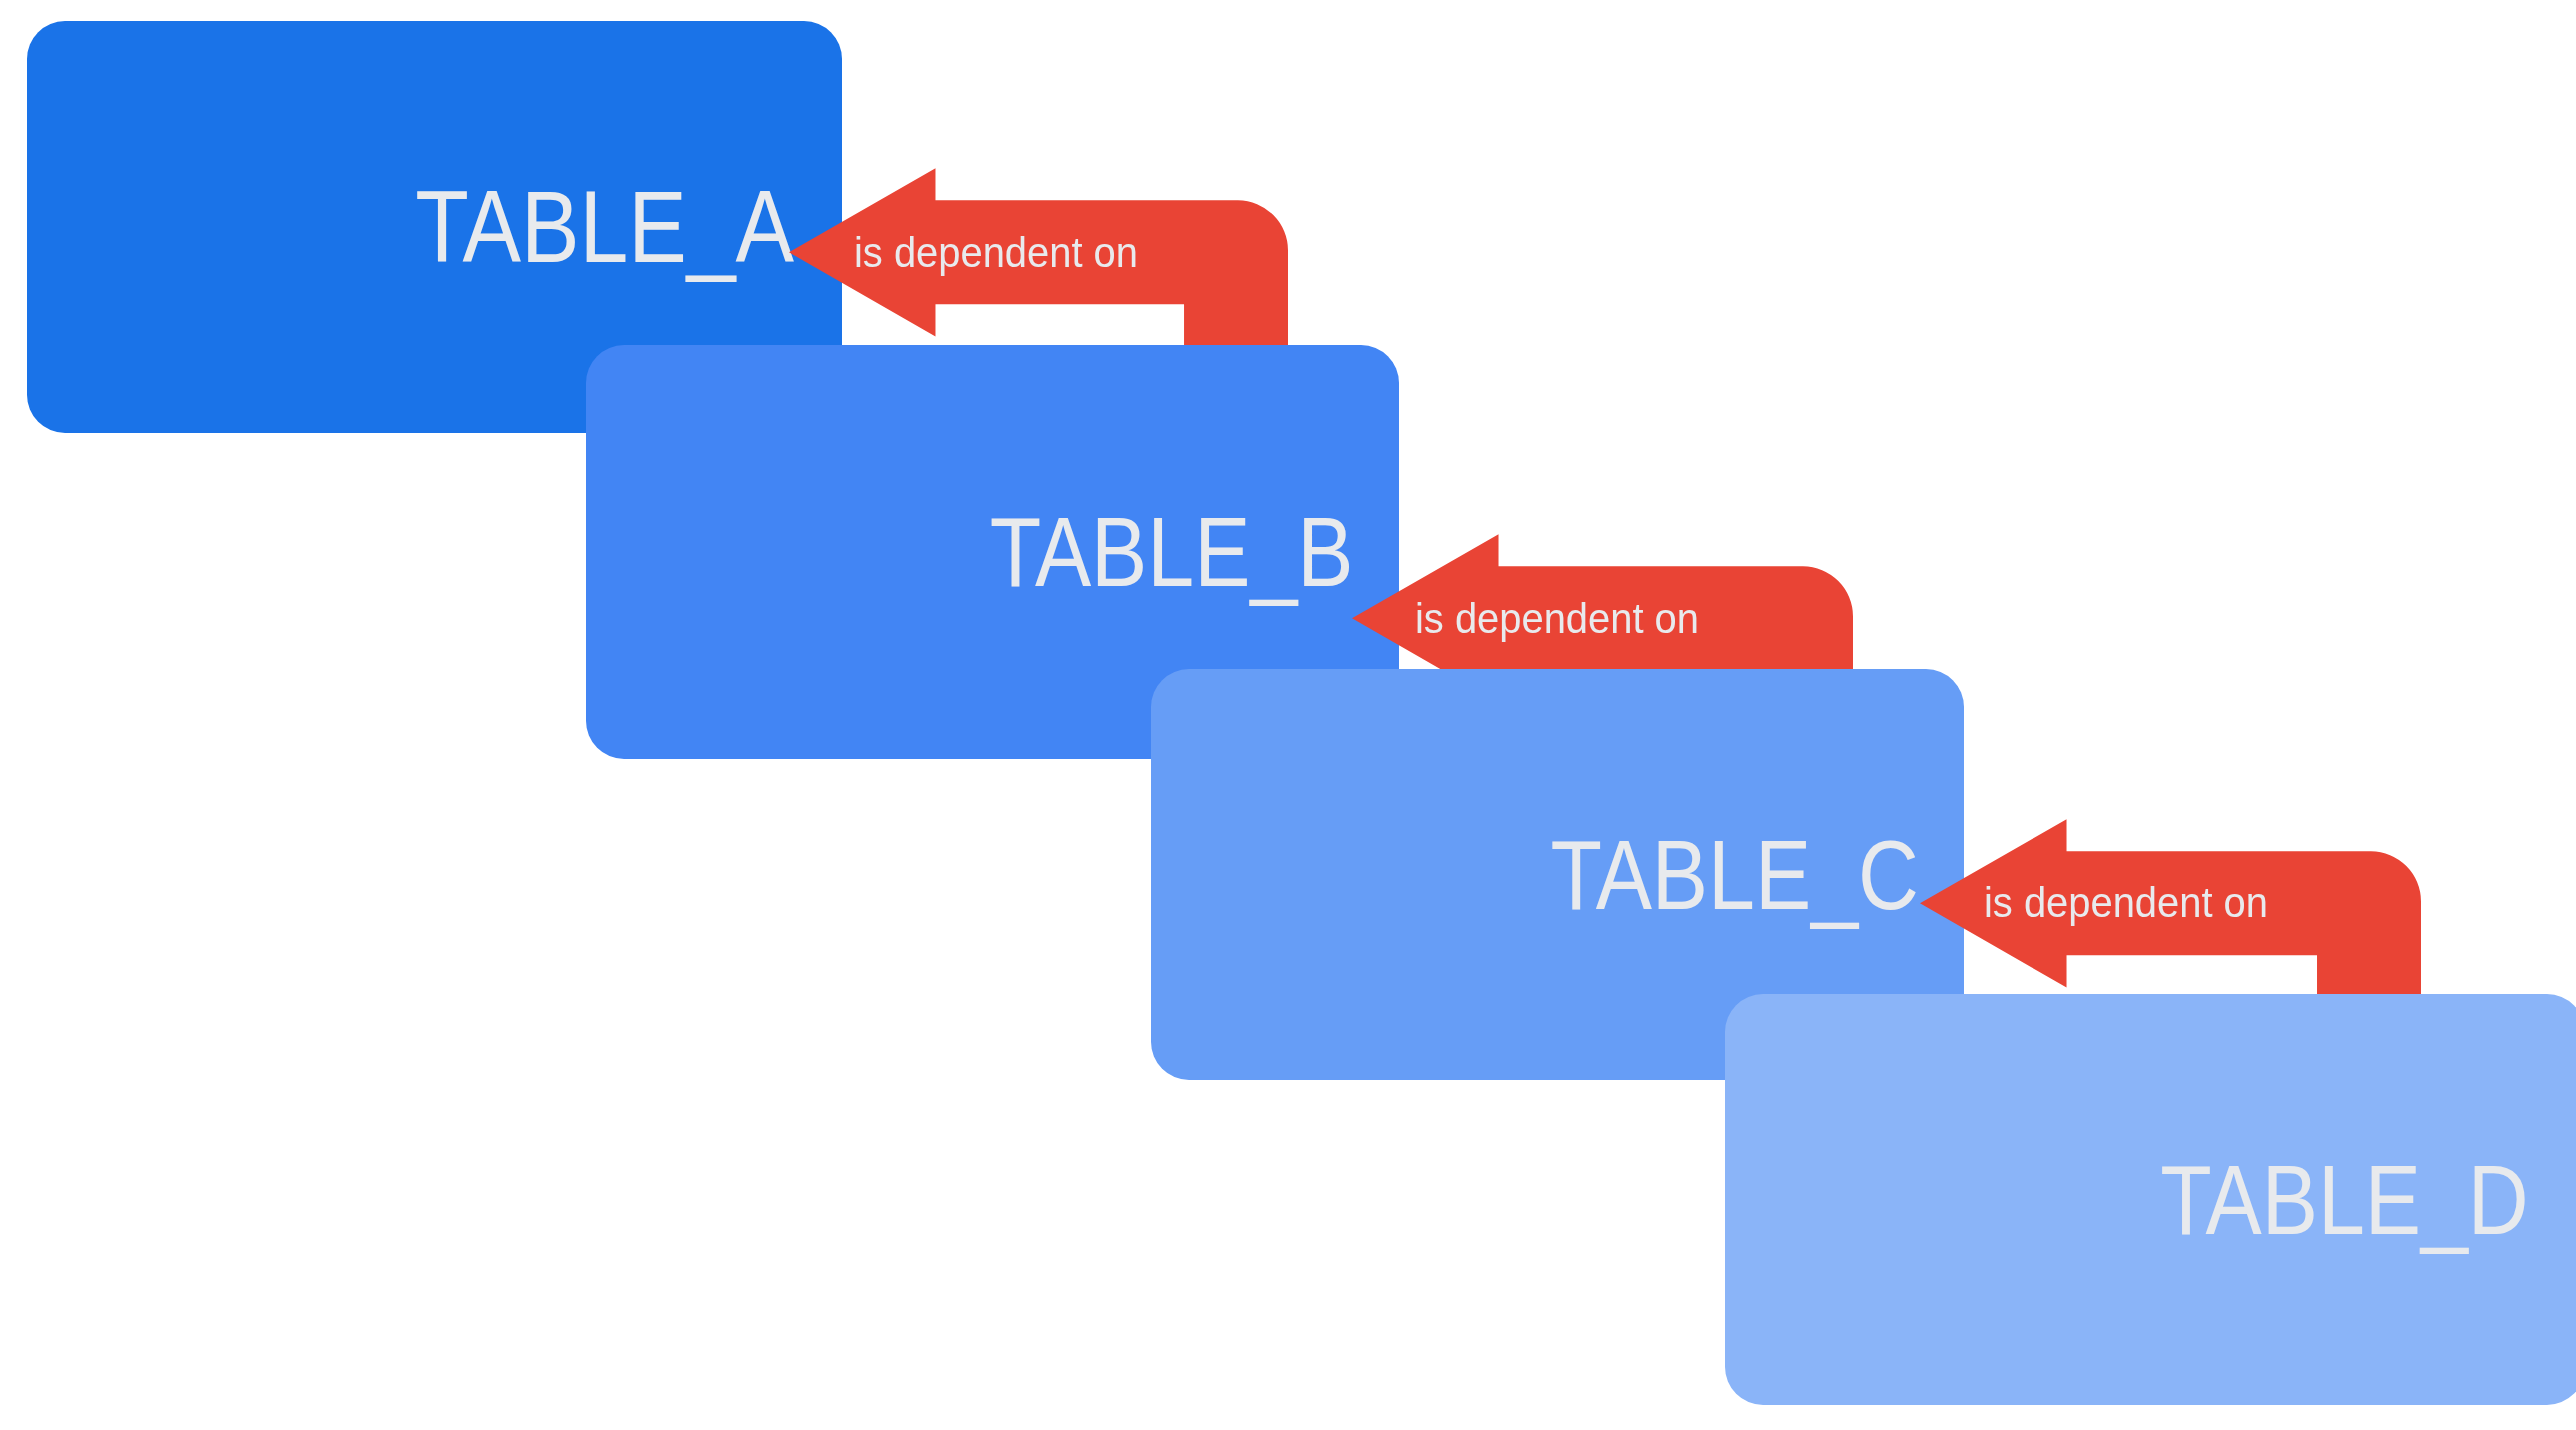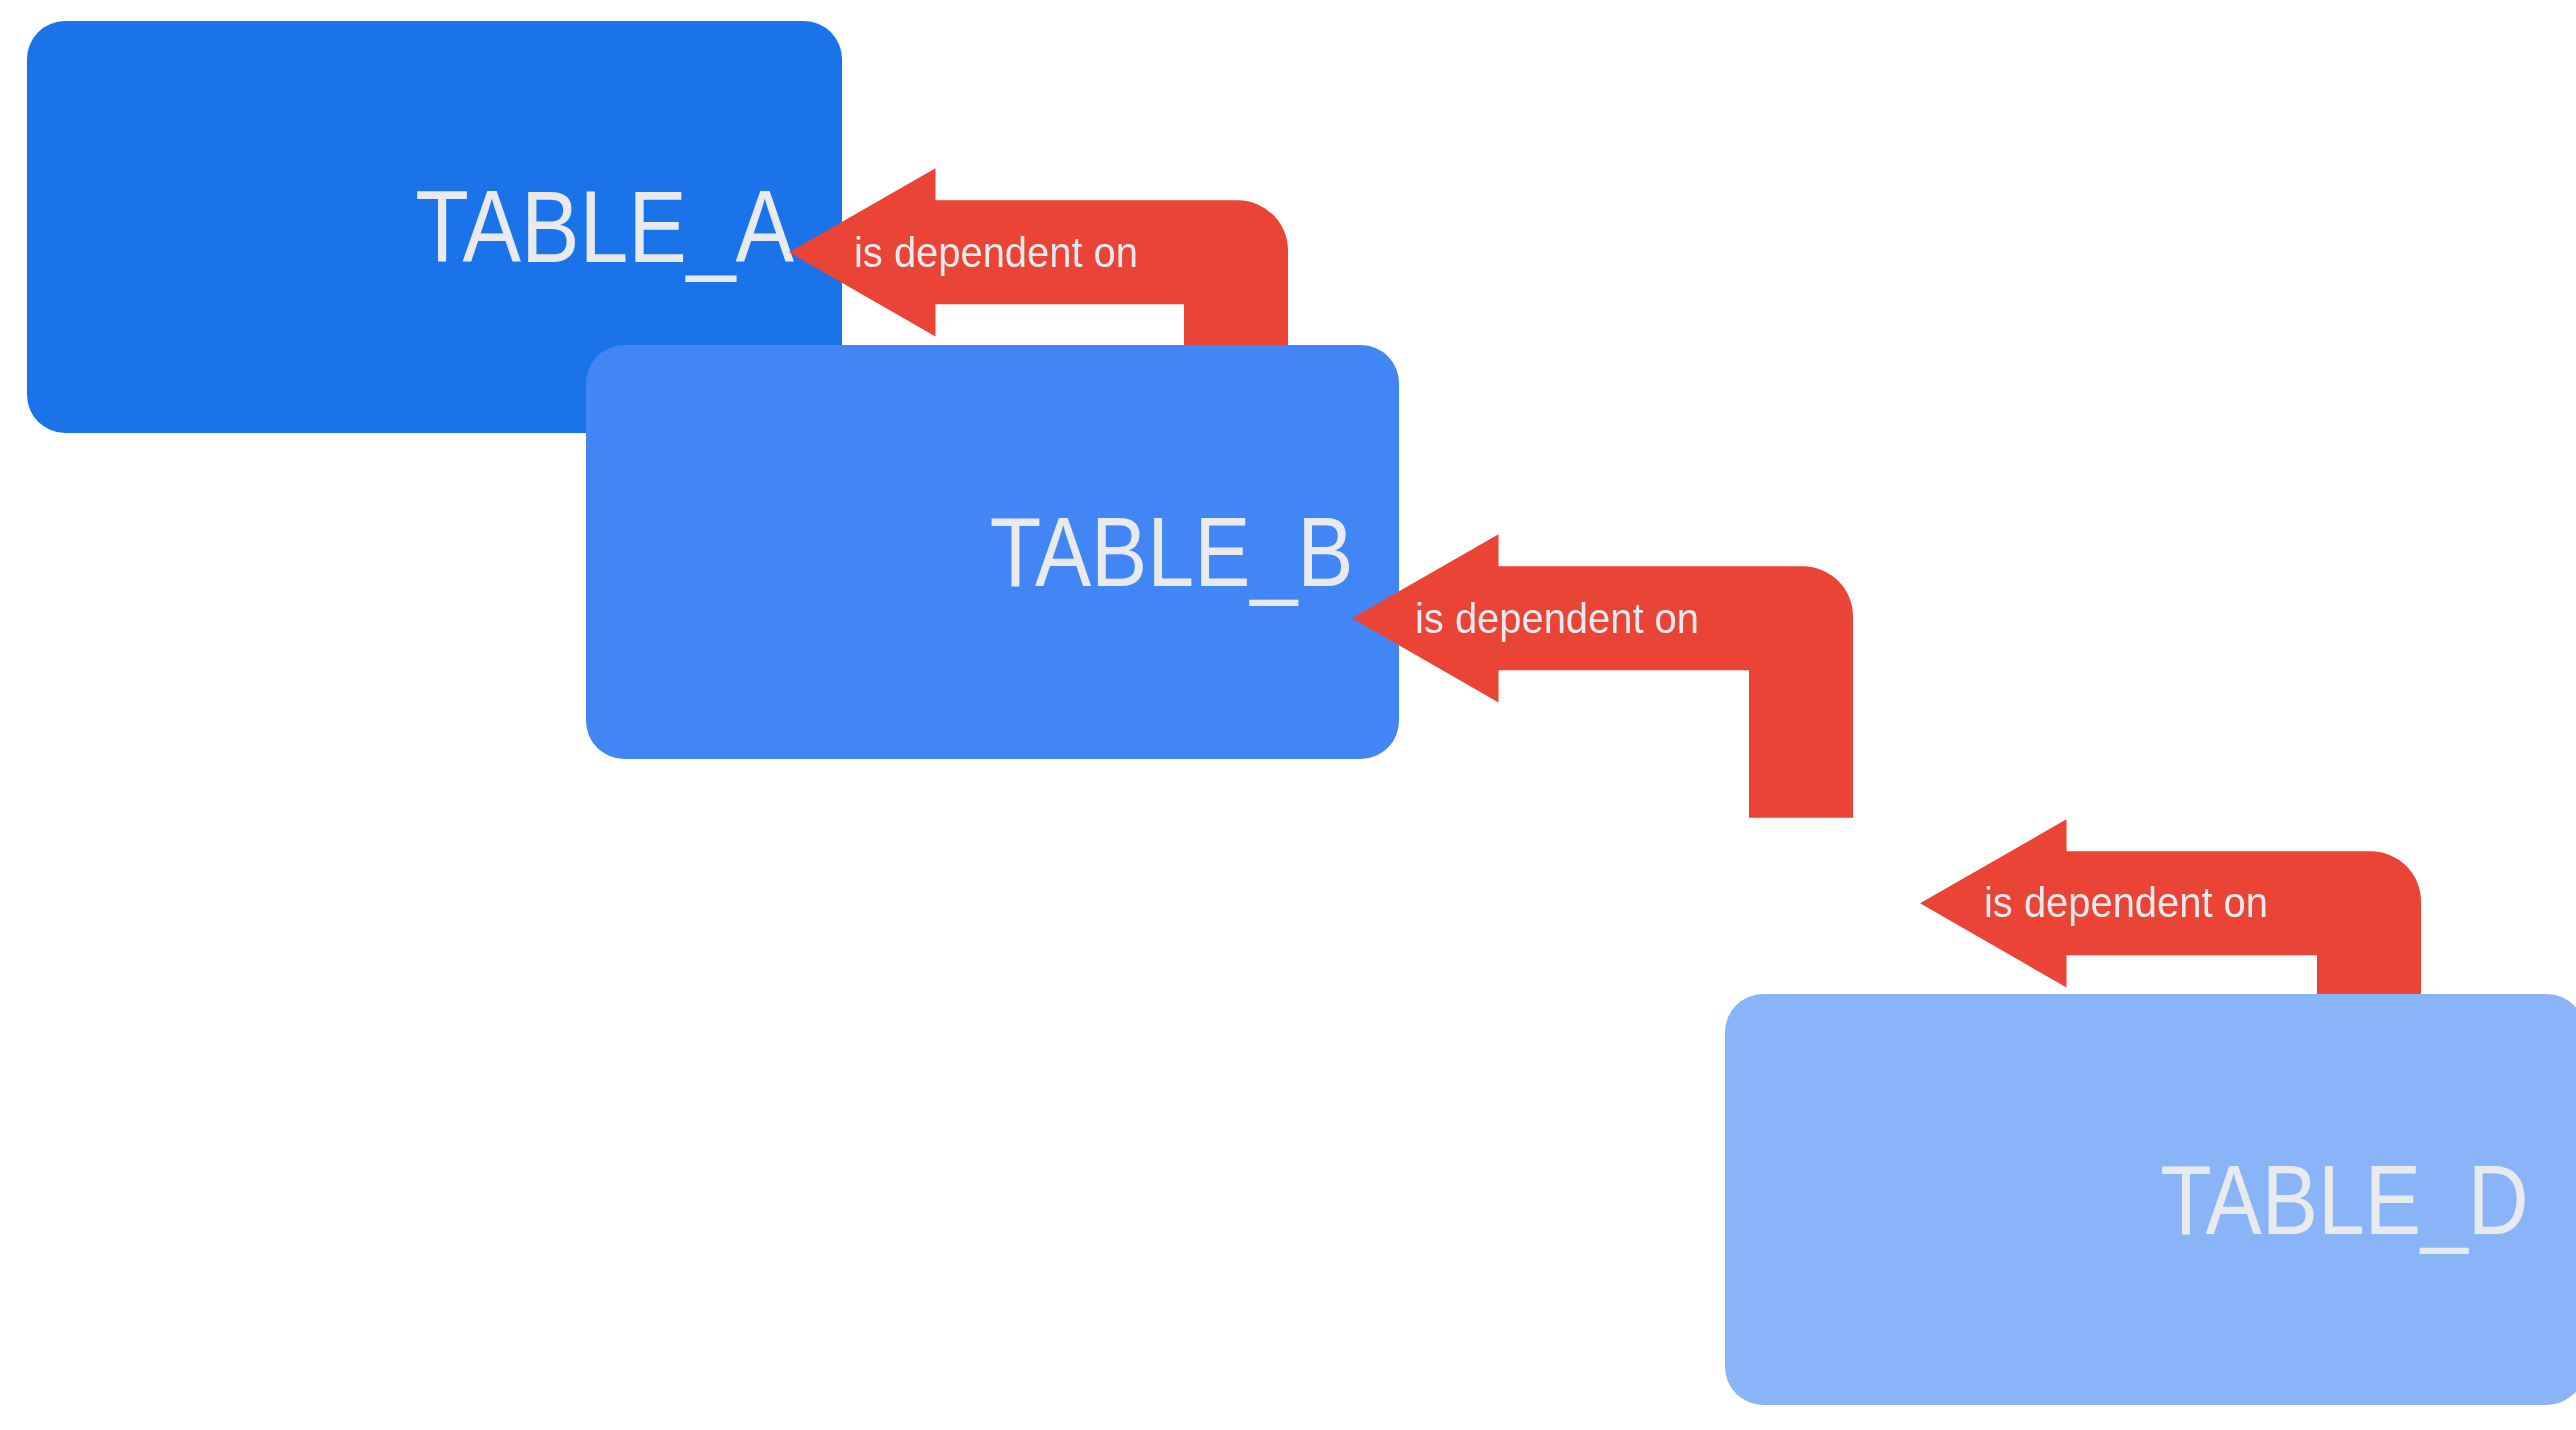--- a/index.html
+++ b/index.html
@@ -120,20 +120,23 @@
                L 530 300
                L 420 300
                L 420 144
                L 155 144
                L 155 178
                Z" fill="#E94435"></path>
     </svg>
   </div>
   <span class="edge-label" id="label-bc">is dependent on</span>
 
+  <div class="node" id="node-c">
+    <span class="node-label">TABLE_C</span>
+  </div>
 
   <div class="edge" id="edge-cd">
     <svg width="501" height="284" viewBox="0 0 530 300" aria-hidden="true">
       <path d="M 0 89
                L 155 0
                L 155 34
                L 477 34
                A 53 53 0 0 1 530 87
                L 530 300
                L 420 300

